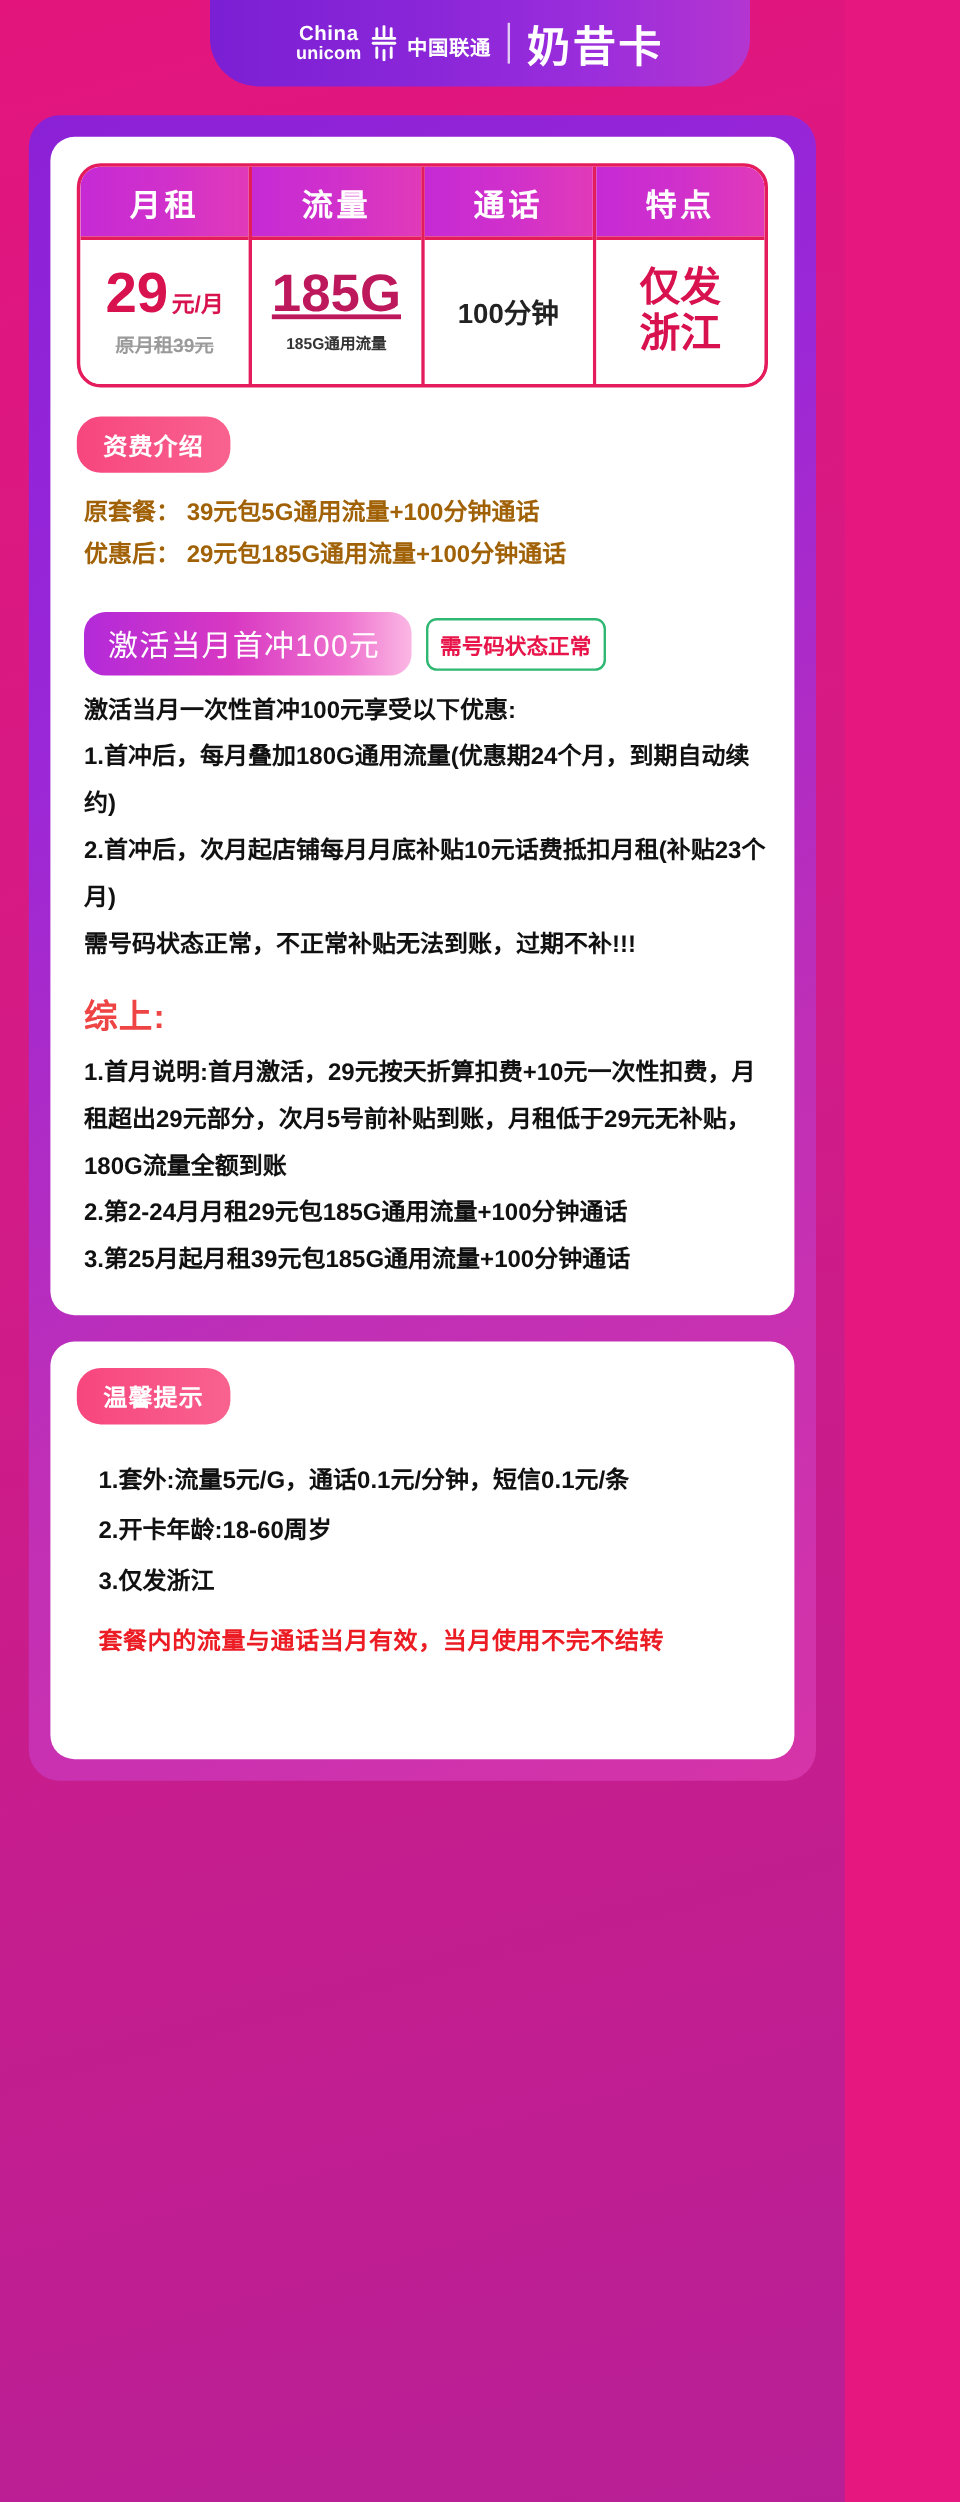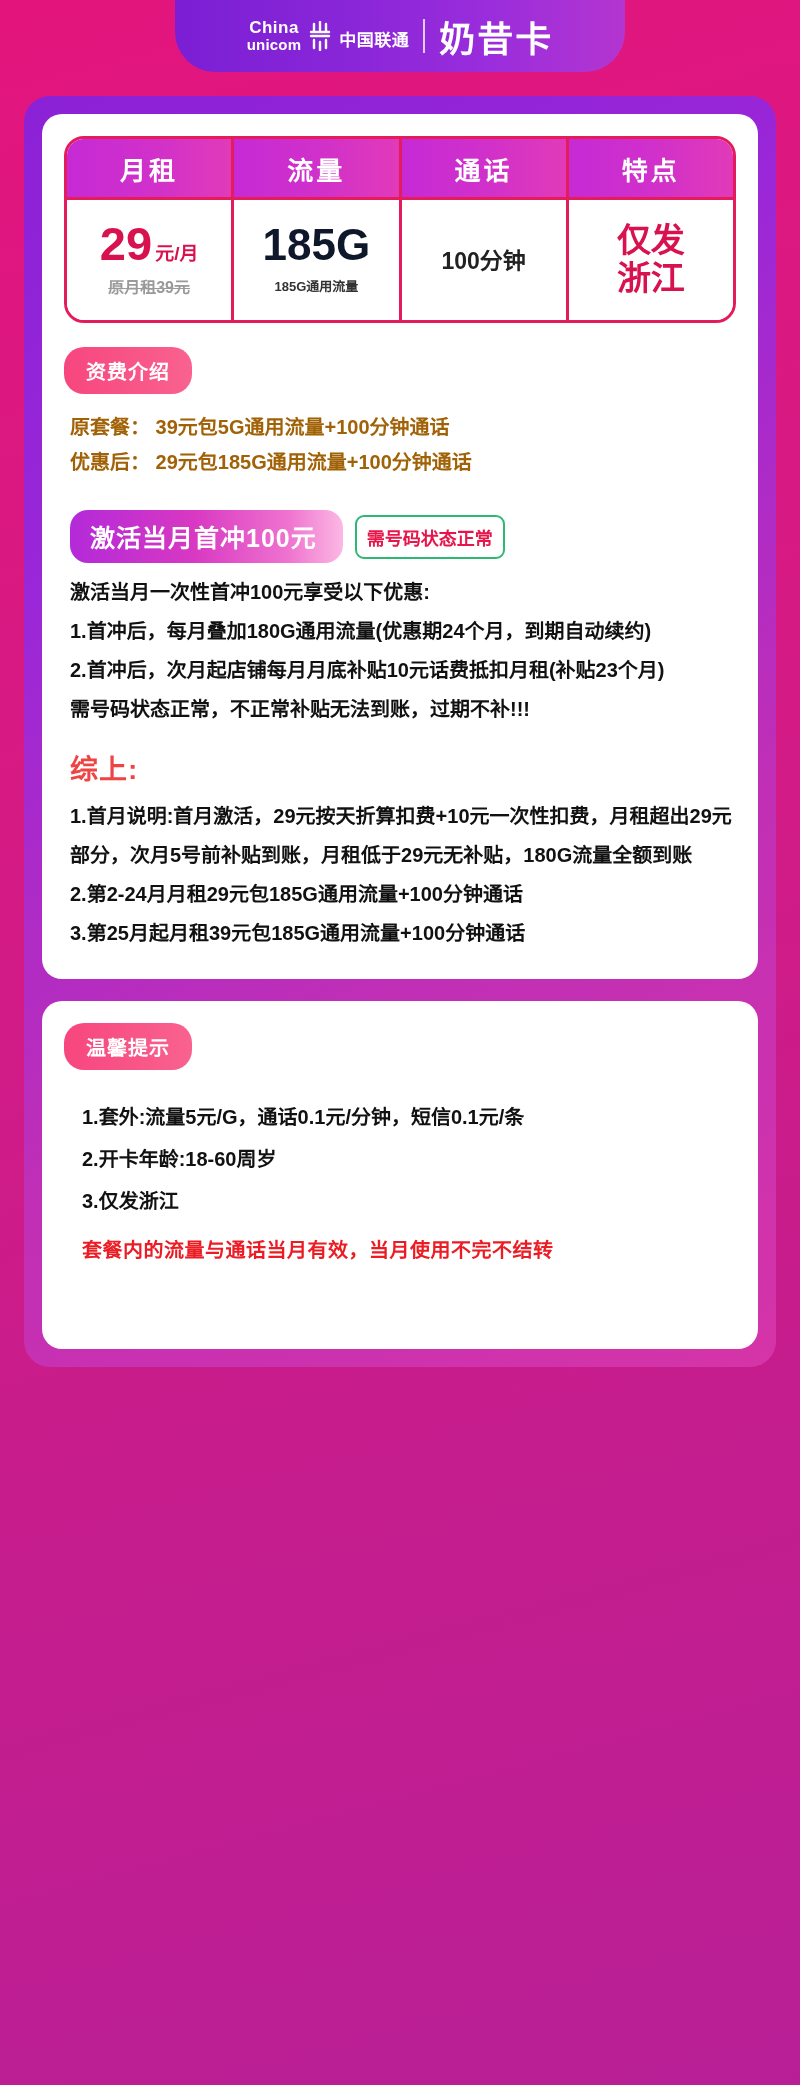--- a/index.html
+++ b/index.html
@@ -8,21 +8,21 @@
   }
   body {
     width: 800px;
     min-height: 2085px;
     background: #e6187f;
     font-family: "Liberation Sans", "DejaVu Sans", sans-serif;
     -webkit-font-smoothing: antialiased;
   }
   .page {
     position: relative;
-    width: 800px;
+    width: 704px;
     min-height: 2085px;
     background: linear-gradient(165deg, #e3157d 0%, #d61a84 35%, #c51d8e 70%, #b81f96 100%);
     overflow: hidden;
     box-sizing: border-box;
   }
 
   
   .header {
     position: relative;
     height: 88px;
@@ -161,24 +161,25 @@
     margin-left: 3px;
   }
   .price-old {
     margin-top: 7px;
     color: #9a9a9a;
     font-size: 16px;
     text-decoration: line-through;
     font-weight: bold;
   }
   .data-num {
-    color: #0f172a;
+    color: #be185d;
     font-size: 44px;
     font-weight: bold;
     line-height: 1;
+    text-decoration: underline;
   }
   .data-sub {
     margin-top: 9px;
     color: #333333;
     font-size: 13px;
     font-weight: bold;
   }
   .call-val {
     color: #222222;
     font-size: 23px;
@@ -222,21 +223,21 @@
     margin-top: 30px;
     display: flex;
     align-items: center;
     gap: 12px;
     padding-left: 6px;
   }
   .highlight-main {
     background: linear-gradient(90deg, #b32ad9 0%, #d838c2 45%, #ef73cf 80%, #fbb8e4 100%);
     color: #ffffff;
     font-size: 25px;
-    font-weight: bold;
+    font-weight: normal;
     padding: 8px 26px 9px 20px;
     border-radius: 18px;
     letter-spacing: 1px;
   }
   .highlight-note {
     border: 2px solid #2eb872;
     border-radius: 9px;
     color: #e8154a;
     font-size: 18px;
     font-weight: bold;

